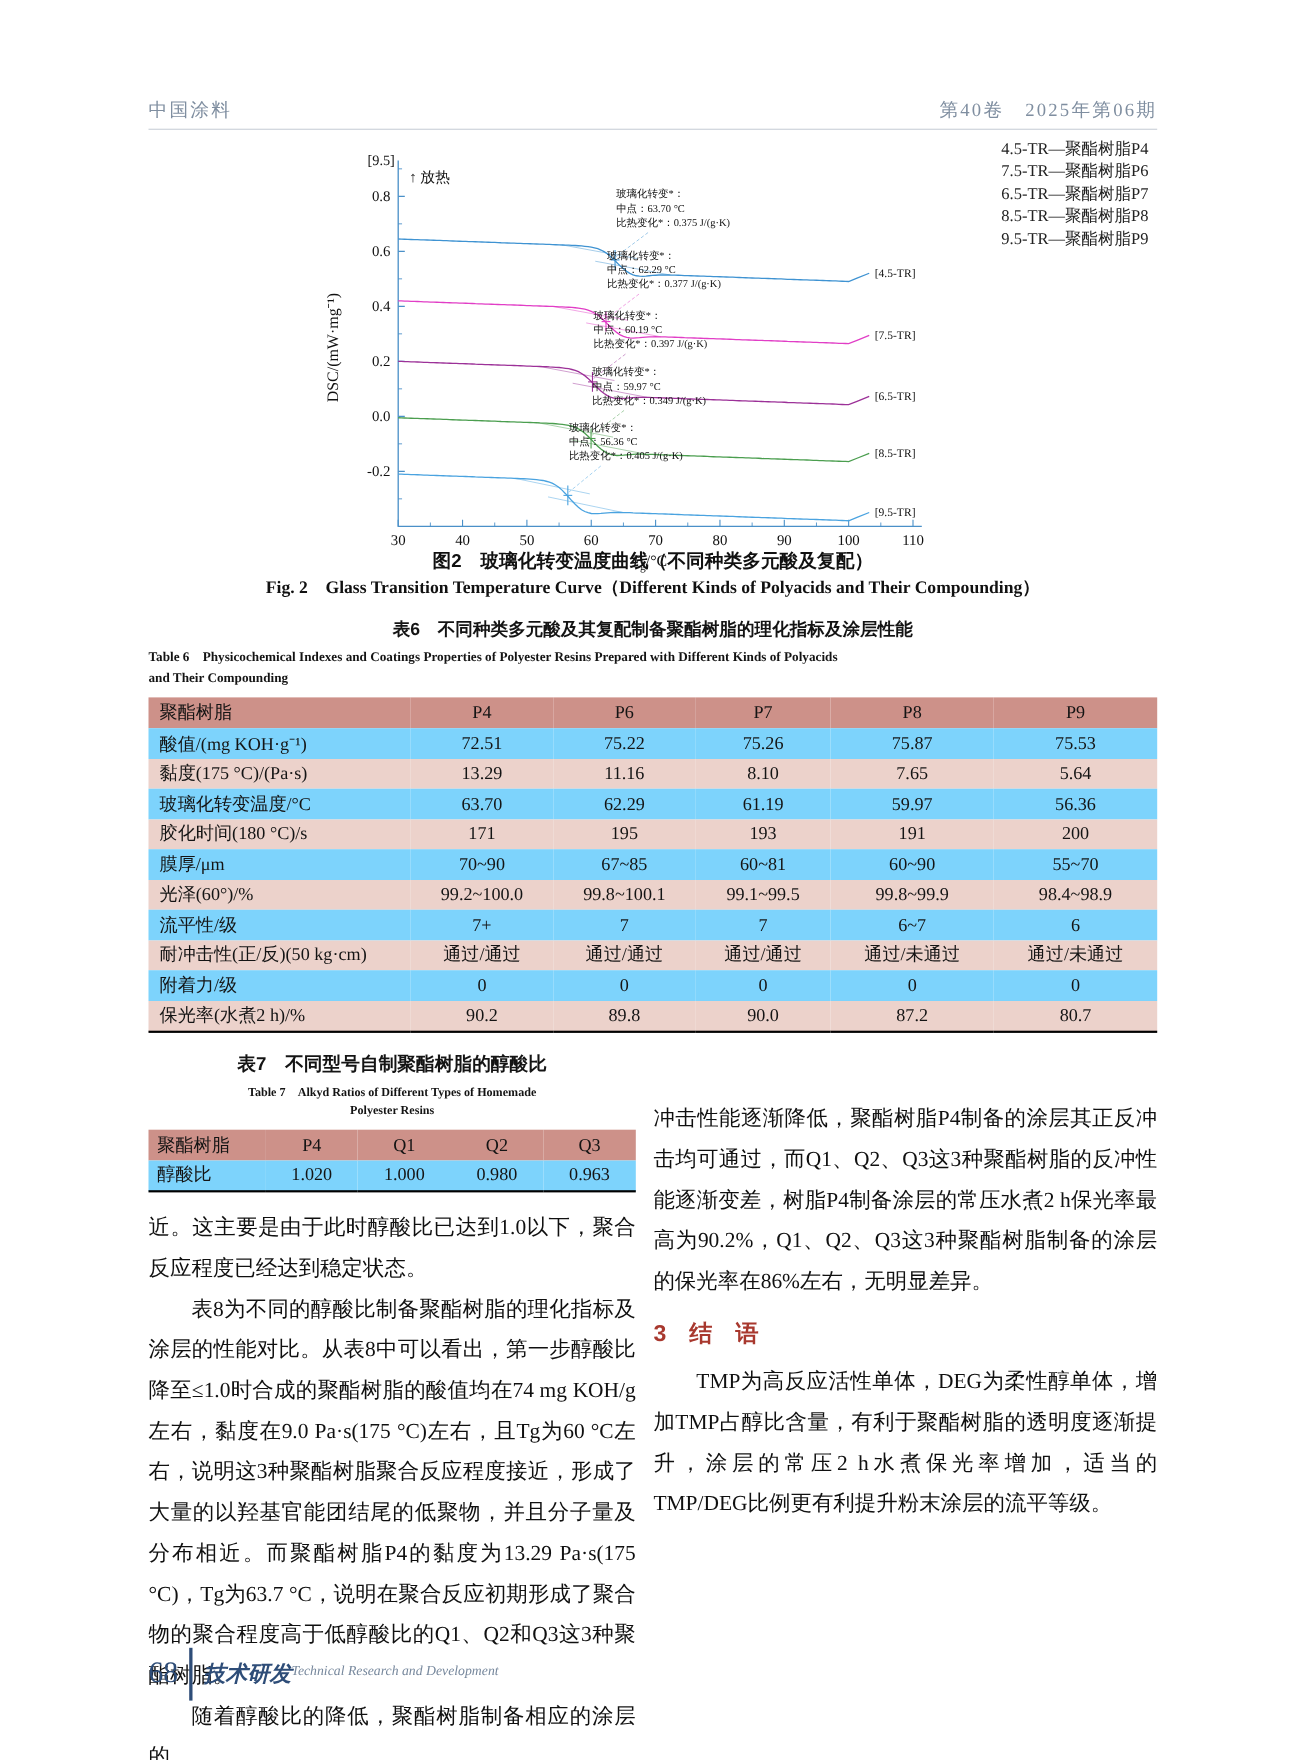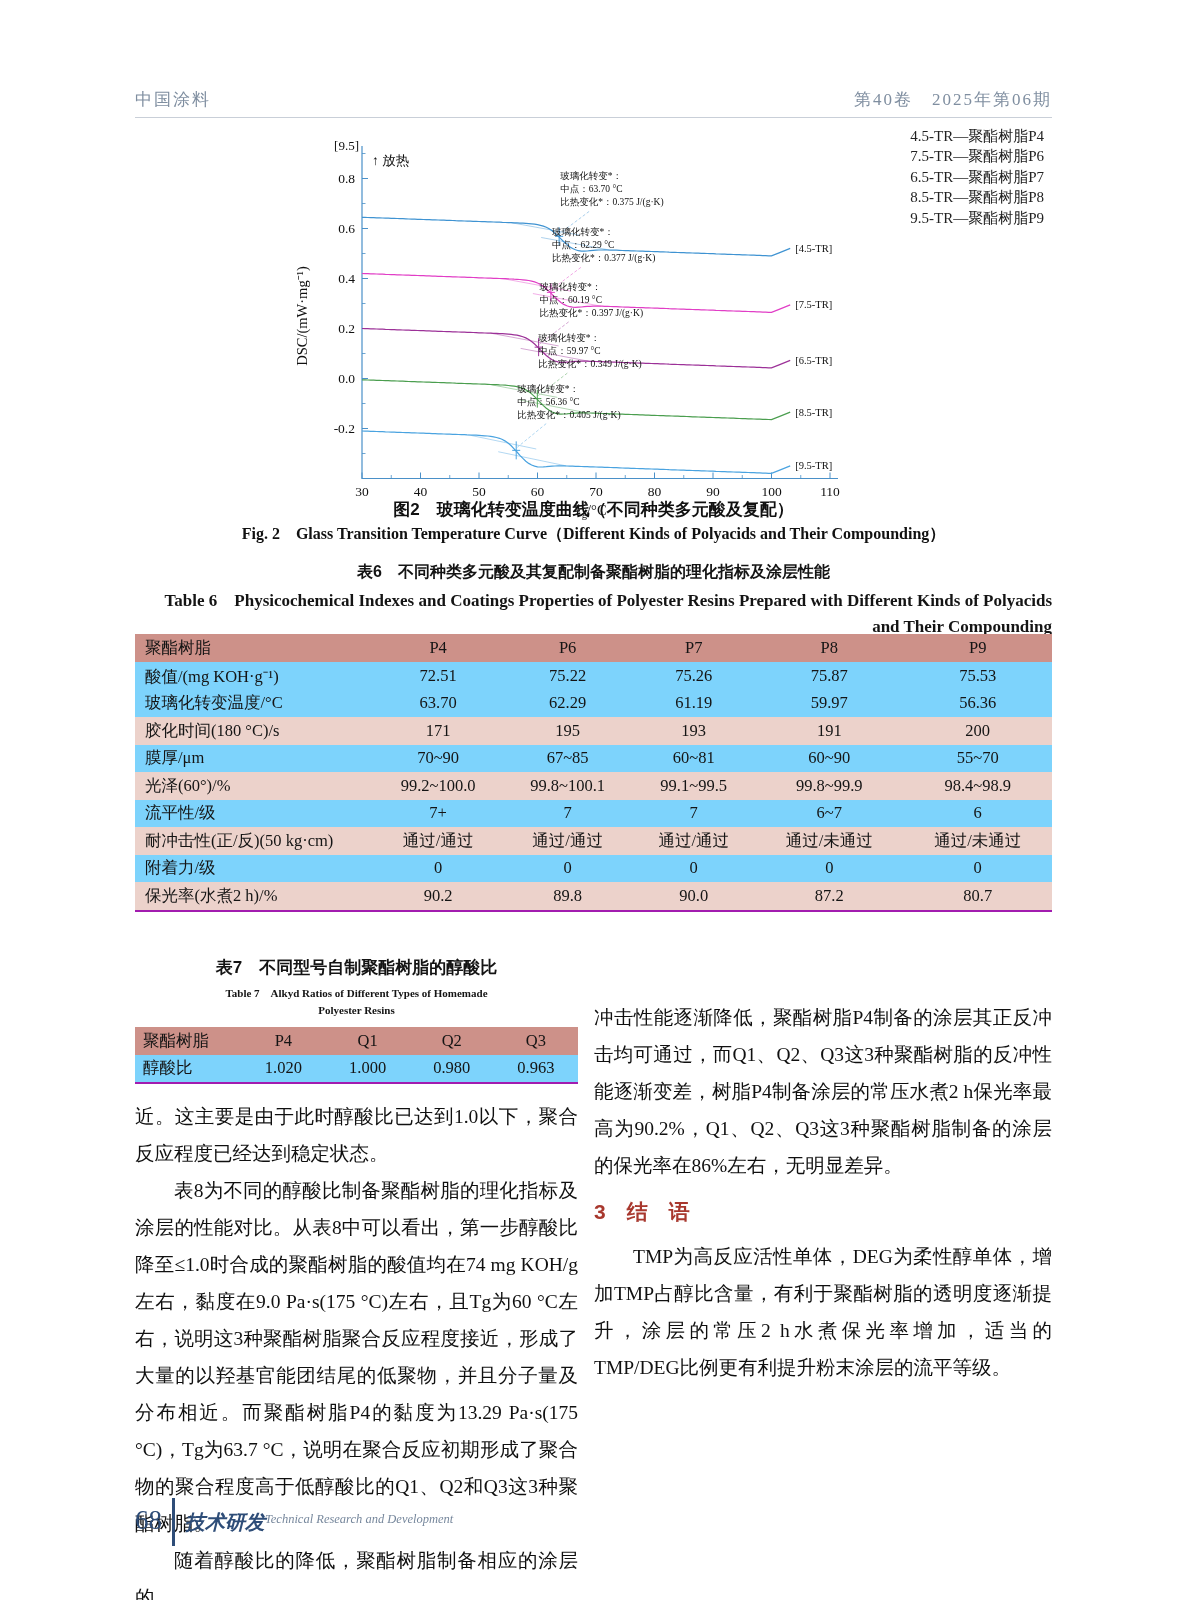--- a/index.html
+++ b/index.html
@@ -18,32 +18,32 @@
   svg.chart{position:absolute;left:152px;top:6px;}
   svg text{font-family:"Liberation Serif",serif;fill:#111;}
 
   .figcap-zh{position:absolute;top:498px;left:135px;width:917px;text-align:center;
              font-family:"Liberation Sans",sans-serif;font-weight:bold;font-size:17px;color:#111;}
   .figcap-en{position:absolute;top:524px;left:135px;width:917px;text-align:center;
              font-weight:bold;font-size:16px;color:#111;}
 
   .t6cap-zh{position:absolute;top:562px;left:135px;width:917px;text-align:center;
             font-family:"Liberation Sans",sans-serif;font-weight:bold;font-size:16px;}
-  .t6cap-en{position:absolute;top:588px;left:135px;width:917px;text-align:right;
-            font-weight:bold;font-size:17px;line-height:1.55;}
+  .t6cap-en{position:absolute;top:588px;left:135px;width:917px;text-align:left;
+            font-weight:bold;font-size:12px;line-height:1.55;}
 
   
   table{border-collapse:collapse;}
   .tbl6{position:absolute;top:634px;left:135px;width:917px;font-size:16.5px;}
   .tbl6 th,.tbl6 td,.tbl7 th,.tbl7 td{padding:2px 4px;height:23.5px;font-weight:normal;text-align:center;}
   .tbl6 td:first-child,.tbl6 th:first-child{text-align:left;padding-left:10px;width:26%;}
   tr.rose{background:#cd9189;}
   tr.pink{background:#ecd2cb;}
   tr.white{background:#7dd3fc;}
-  .tbl-end{border-bottom:2px solid #a21caf;}
+  .tbl-end{border-bottom:2px solid #000000;}
 
   
   .col-left{position:absolute;top:956px;left:135px;width:443px;}
   .col-right{position:absolute;top:999px;left:594px;width:458px;}
   .t7cap-zh{text-align:center;font-family:"Liberation Sans",sans-serif;font-weight:bold;font-size:17px;margin:0 0 6px 0;}
   .t7cap-en{text-align:center;font-weight:bold;font-size:11px;line-height:1.55;margin:0 0 8px 0;}
   .tbl7{width:100%;font-size:16.5px;margin-bottom:14px;}
   .tbl7 td:first-child,.tbl7 th:first-child{text-align:left;padding-left:8px;width:24%;}
 
   .para{font-size:19.5px;line-height:37px;text-align:justify;margin:0;color:#101010;}
@@ -193,20 +193,28 @@
       </thead>
     <tbody id="t6-body">
         <tr class="white">
           <td>酸值/(mg KOH·g⁻¹)</td>
           <td>72.51</td>
           <td>75.22</td>
           <td>75.26</td>
           <td>75.87</td>
           <td>75.53</td>
         </tr>
+        <tr class="pink">
+          <td>黏度(175 °C)/(Pa·s)</td>
+          <td>13.29</td>
+          <td>11.16</td>
+          <td>8.10</td>
+          <td>7.65</td>
+          <td>5.64</td>
+        </tr>
         <tr class="white">
           <td>玻璃化转变温度/°C</td>
           <td>63.70</td>
           <td>62.29</td>
           <td>61.19</td>
           <td>59.97</td>
           <td>56.36</td>
         </tr>
         <tr class="pink">
           <td>胶化时间(180 °C)/s</td>

